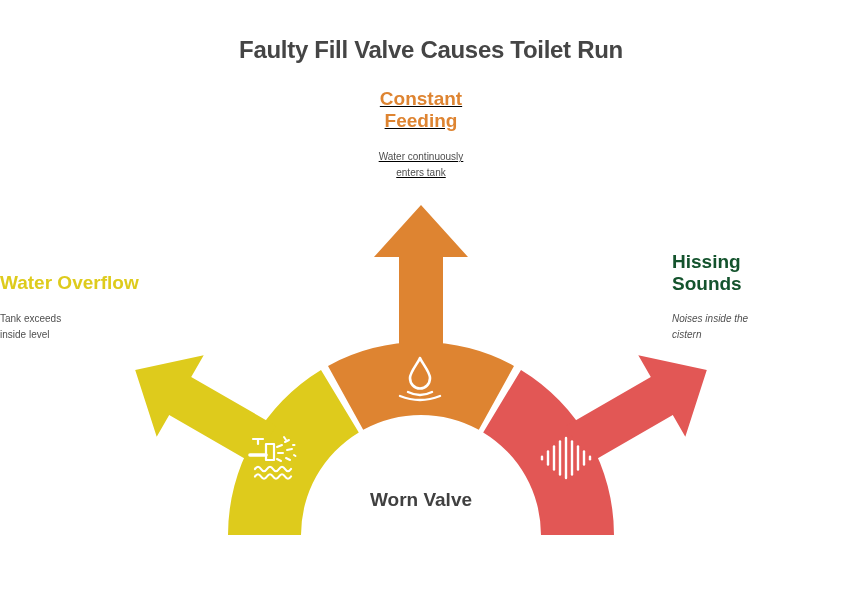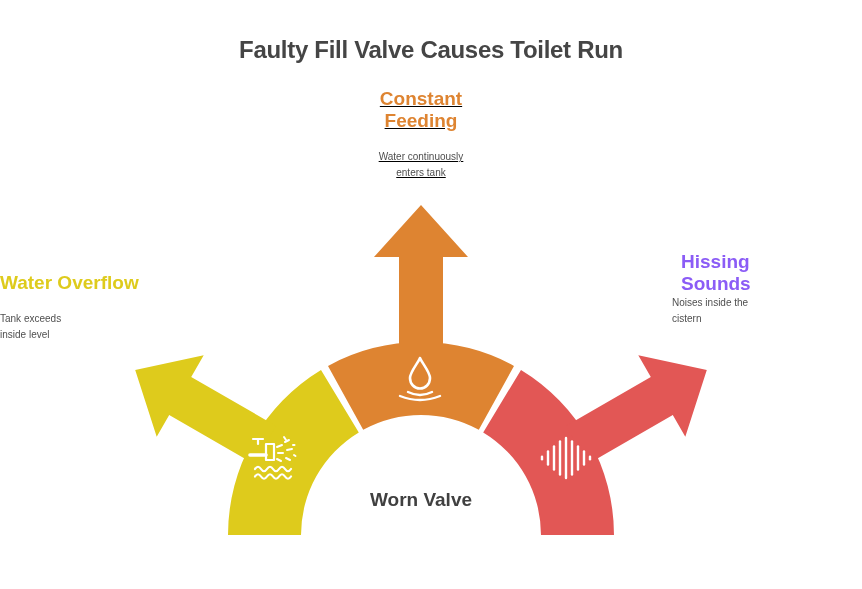--- a/index.html
+++ b/index.html
@@ -7,21 +7,21 @@
           font-family:"Liberation Sans",sans-serif;}
   .title{position:absolute;left:0;right:0;top:36px;margin:0;text-align:center;
          font-size:24px;font-weight:bold;letter-spacing:-0.3px;color:#454545;}
   .diagram{position:absolute;left:0;top:0;}
   .label-block{position:absolute;}
   .heading{font-weight:bold;font-size:19px;line-height:22px;white-space:pre-line;}
   .desc{font-size:10px;line-height:15.5px;color:#4F4F4F;white-space:pre-line;margin-top:17px;}
   .block-feeding{left:331px;top:88px;width:180px;text-align:center;text-decoration:underline;}
   .block-overflow{left:0px;top:272px;width:170px;}
   .block-hissing{left:672px;top:251px;width:160px;text-align:left;}
-  .block-hissing .desc{margin-top:0;}
+  .block-hissing .desc{margin-top:16px;font-style:italic;}
   .worn{position:absolute;left:341px;top:489px;width:160px;text-align:center;
         font-size:19px;font-weight:bold;color:#404040;line-height:22px;}
 </style>
 </head>
 <body>
 
 <div class="canvas">
   <h1 class="title">Faulty Fill Valve Causes Toilet Run</h1>
 
   <svg class="diagram" width="862" height="589" viewBox="0 0 862 589" id="diagram-svg">
@@ -73,20 +73,20 @@
   </div>
 
   <div class="label-block block-feeding">
     <div class="heading" style="color: rgb(222, 132, 49);">Constant
 Feeding</div>
     <div class="desc">Water continuously
 enters tank</div>
   </div>
 
   <div class="label-block block-hissing">
-    <div class="heading" style="color: #8b5cf6; margin-left: 9px;">Hissing
+    <div class="heading" style="color: #14532d;">Hissing
 Sounds</div>
     <div class="desc">Noises inside the
 cistern</div>
   </div>
 
   <div class="worn">Worn Valve</div>
 </div>
 
 </body></html>

